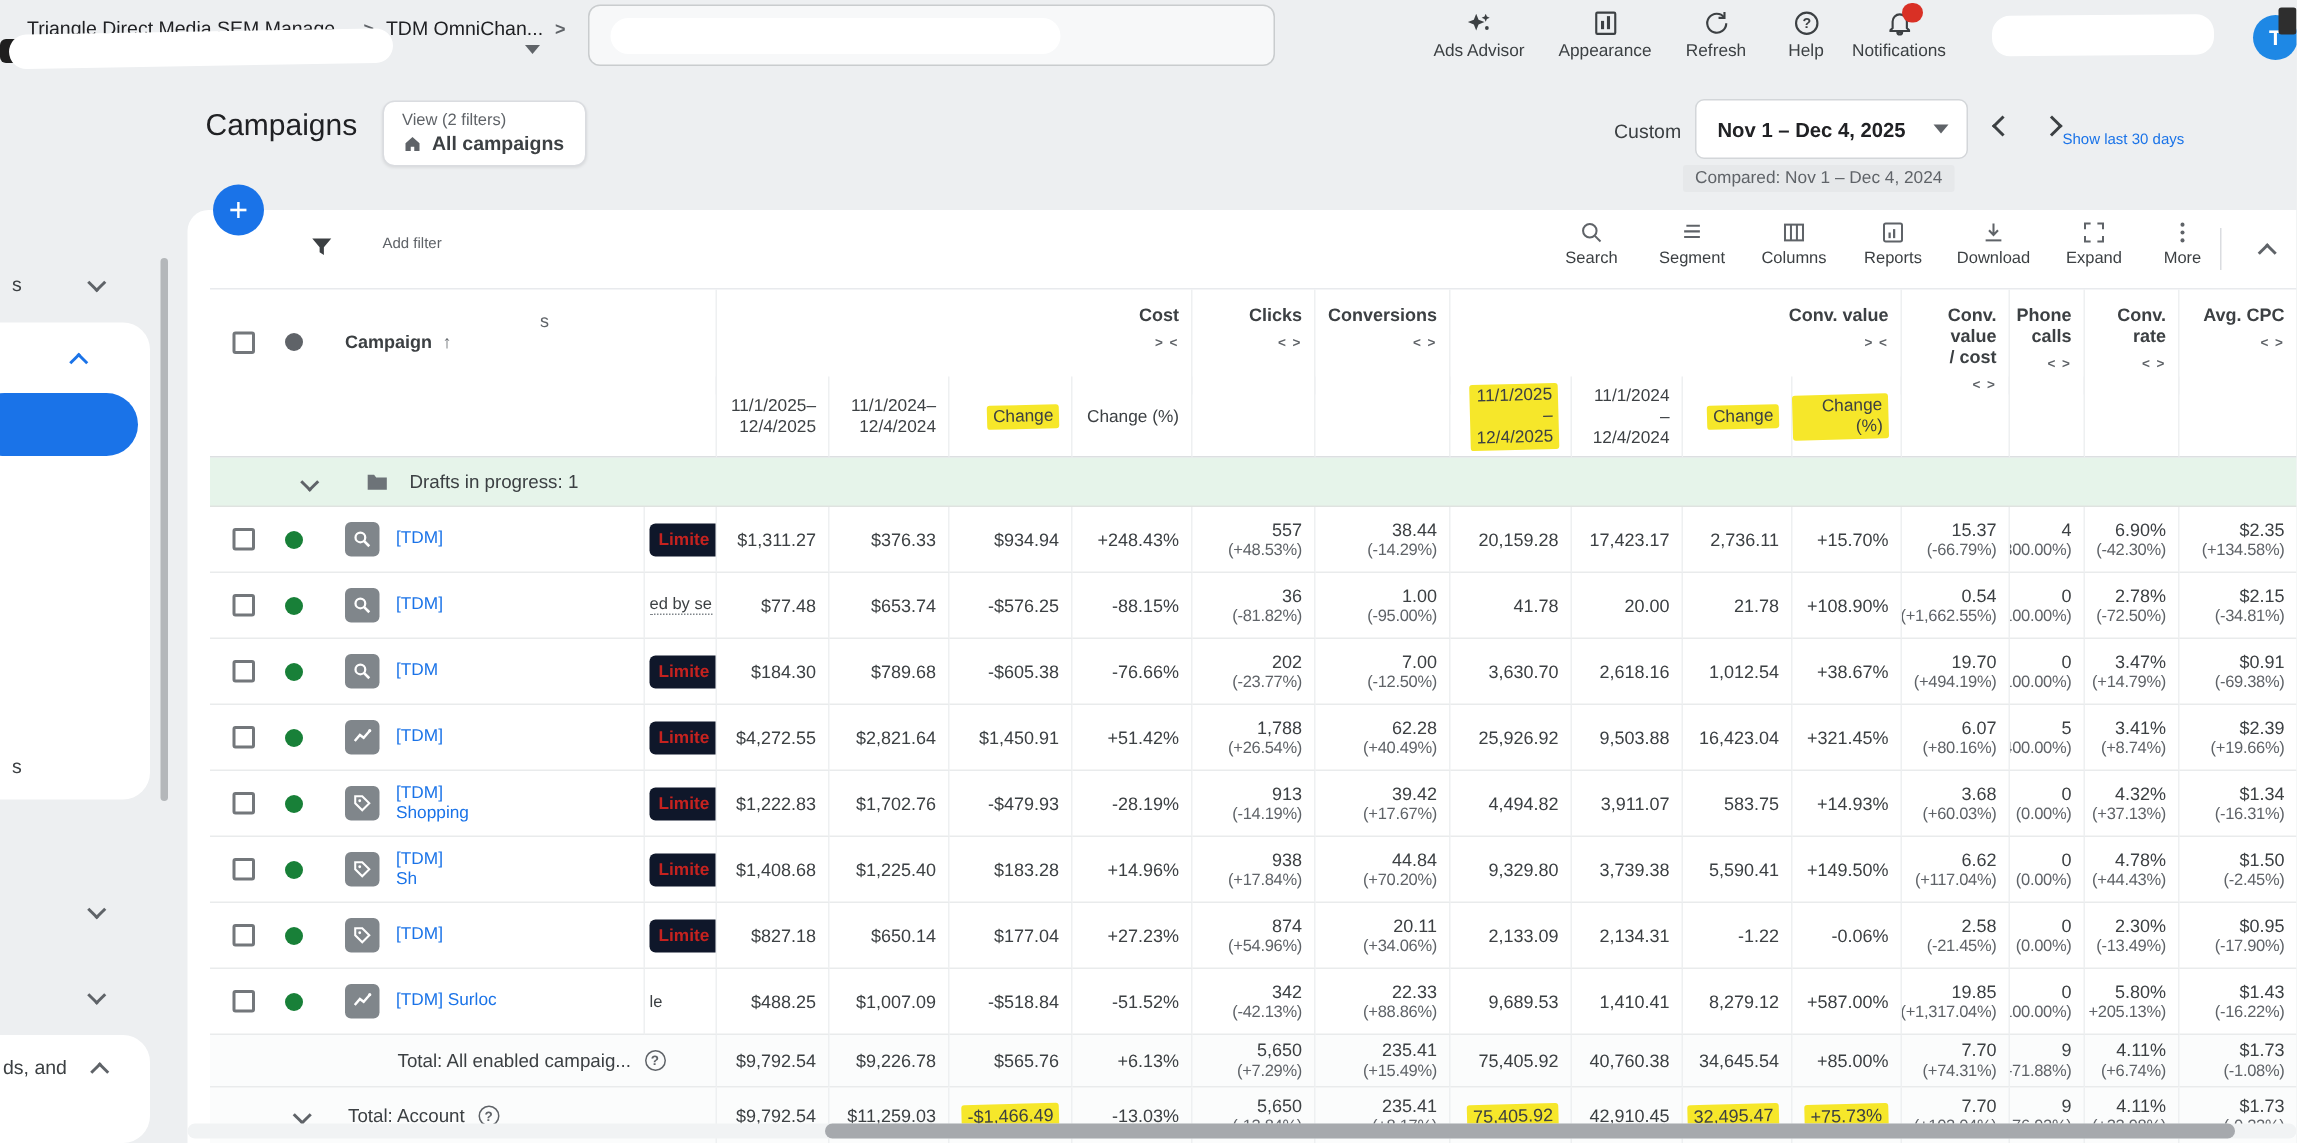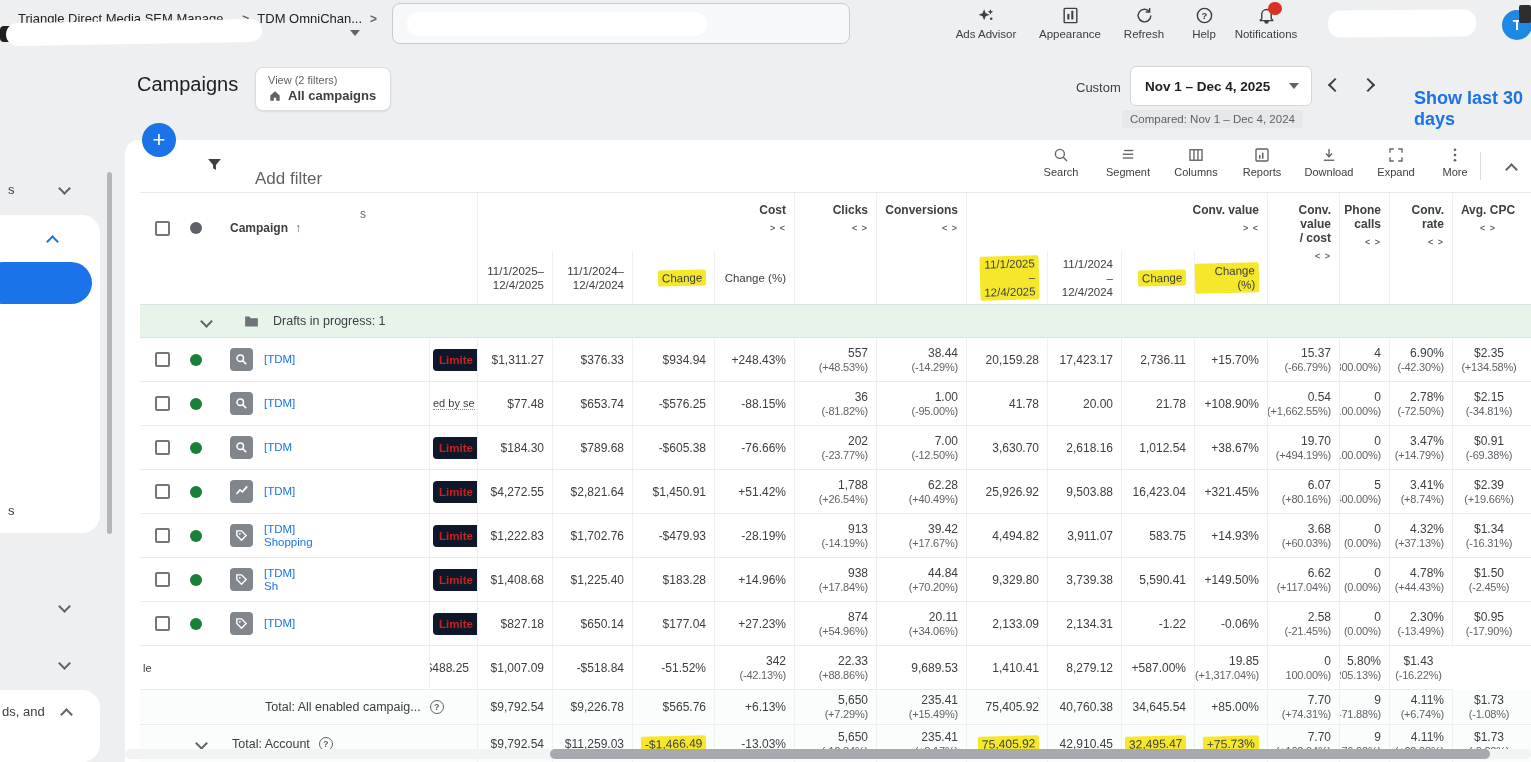--- a/index.html
+++ b/index.html
@@ -34,40 +34,40 @@
   .page-title{position:absolute;left:137px;top:73px;font-size:20px;color:#202124;}
   .view-chip{position:absolute;left:255px;top:67px;background:#fff;border:1px solid #dadce0;border-radius:8px;padding:6px 14px 7px 12px;box-shadow:0 1px 2px rgba(0,0,0,.08);}
   .view-chip .l1{font-size:11px;color:#5f6368;margin-bottom:2px;}
   .view-chip .l2{font-size:13px;color:#3c4043;font-weight:700;display:flex;align-items:center;gap:6px;}
   .custom-lbl{position:absolute;left:1076px;top:80px;font-size:13px;color:#3c4043;}
   .datebox{position:absolute;left:1130px;top:66px;width:182px;height:40px;background:#fff;border:1px solid #d3d6d9;border-radius:6px;display:flex;align-items:center;padding:0 12px 0 14px;}
   .datebox .txt{font-size:13.5px;font-weight:700;color:#202124;flex:1;}
   .datebox .caret{width:0;height:0;border-left:5px solid transparent;border-right:5px solid transparent;border-top:6px solid #5f6368;}
   .date-nav{position:absolute;top:76px;cursor:pointer;}
   .date-nav .chv{width:10px;height:10px;border-color:#3c4043;}
-  .show-last{position:absolute;left:1414px;top:88px;font-size:18px;font-weight:700;color:#1a73e8;}
+  .show-last{position:absolute;left:1375px;top:88px;font-size:10px;font-weight:400;color:#1a73e8;}
   .compared{position:absolute;left:1122px;top:110px;font-size:11.5px;color:#5f6368;background:#e6e8ea;padding:3px 8px;border-radius:2px;}
 
   
   .white-card{position:absolute;left:125px;top:140px;right:0;bottom:0;background:#fff;border-top-left-radius:14px;}
   .fab{position:absolute;left:142px;top:123px;width:34px;height:34px;border-radius:50%;background:#1a73e8;color:#fff;font-size:22px;font-weight:400;display:flex;align-items:center;justify-content:center;z-index:5;}
   .toolbar{position:absolute;left:125px;top:140px;right:0;height:52px;}
   .funnel{position:absolute;left:80px;top:15px;}
-  .addfilter{position:absolute;left:130px;top:29px;font-size:17px;color:#5f6368;}
+  .addfilter{position:absolute;left:130px;top:17px;font-size:10px;color:#5f6368;}
   .tb-action{position:absolute;top:6px;width:66px;display:flex;flex-direction:column;align-items:center;gap:2px;}
   .tb-action svg{width:18px;height:18px;}
   .tb-action .lbl{font-size:11px;color:#3c4043;white-space:nowrap;}
   .tb-divider{position:absolute;left:1355px;top:12px;width:1px;height:28px;background:#dadce0;}
   .tb-collapse{position:absolute;left:1382px;top:20px;}
 
   
   .table{position:absolute;left:140px;top:192px;width:1391px;border-top:1px solid #e8eaed;}
   .grid{display:grid;grid-template-columns:290px 48px 75px 80px 82px 80px 82px 90px 81px 74px 73px 73px 72px 50px 63px 78px;}
   .cell{border-right:1px solid #eef0f1;border-bottom:1px solid #e9ebec;display:flex;min-width:0;}
-  .cell:last-child{border-right:none;align-items:center;}
+  .cell:last-child{border-right:none;}
   .th1{height:58px;}
   .th1 .cell{border-bottom:none;}
   .ghead{flex-direction:column;align-items:flex-end;justify-content:flex-start;padding:10px 8px 0 0;font-size:12px;font-weight:700;color:#3c4043;white-space:pre-line;text-align:right;line-height:14px;}
   .tg{font-size:9px;color:#5f6368;font-weight:700;letter-spacing:1px;margin-top:4px;}
   .name-head{align-items:center;padding-left:15px;position:relative;font-size:12px;font-weight:700;color:#3c4043;}
   .frag-s{position:absolute;left:220px;top:14px;font-weight:400;color:#5f6368;}
   .sort-arrow{color:#5f6368;margin-left:7px;font-size:12px;}
   .th2{height:54px;}
   .th2 .cell{border-bottom:1px solid #dcdfe1;}
   .cmp{align-items:center;justify-content:flex-end;padding-right:8px;font-size:11.5px;color:#3c4043;text-align:right;white-space:pre-line;line-height:14px;}
@@ -807,20 +807,33 @@
           <div class="cell num">
             <span class="v">2.30%</span>
             <span class="s">(-13.49%)</span>
           </div>
           <div class="cell num">
             <span class="v">$0.95</span>
             <span class="s">(-17.90%)</span>
           </div>
         </div>
         <div class="grid trow">
+          <div class="cell namecell">
+       <span class="cb"></span>
+       <span class="dot"></span>
+       <span class="typeicon">
+              <svg viewBox="0 0 24 24">
+                <polyline points="4,16 9.5,9.5 13.5,12.5 20,5" fill="none" stroke="#fff" stroke-width="2.6"></polyline>
+                <circle cx="20" cy="5" r="1.7" fill="#fff"></circle>
+              </svg>
+            </span>
+       <span class="nameblock">
+              <span class="cname">[TDM] Surloc</span>
+            </span>
+     </div>
      <div class="cell statuscell">
             <span class="st-pl">le</span>
           </div>
           <div class="cell num">
             <span class="v">$488.25</span>
           </div>
           <div class="cell num">
             <span class="v">$1,007.09</span>
           </div>
           <div class="cell num">

